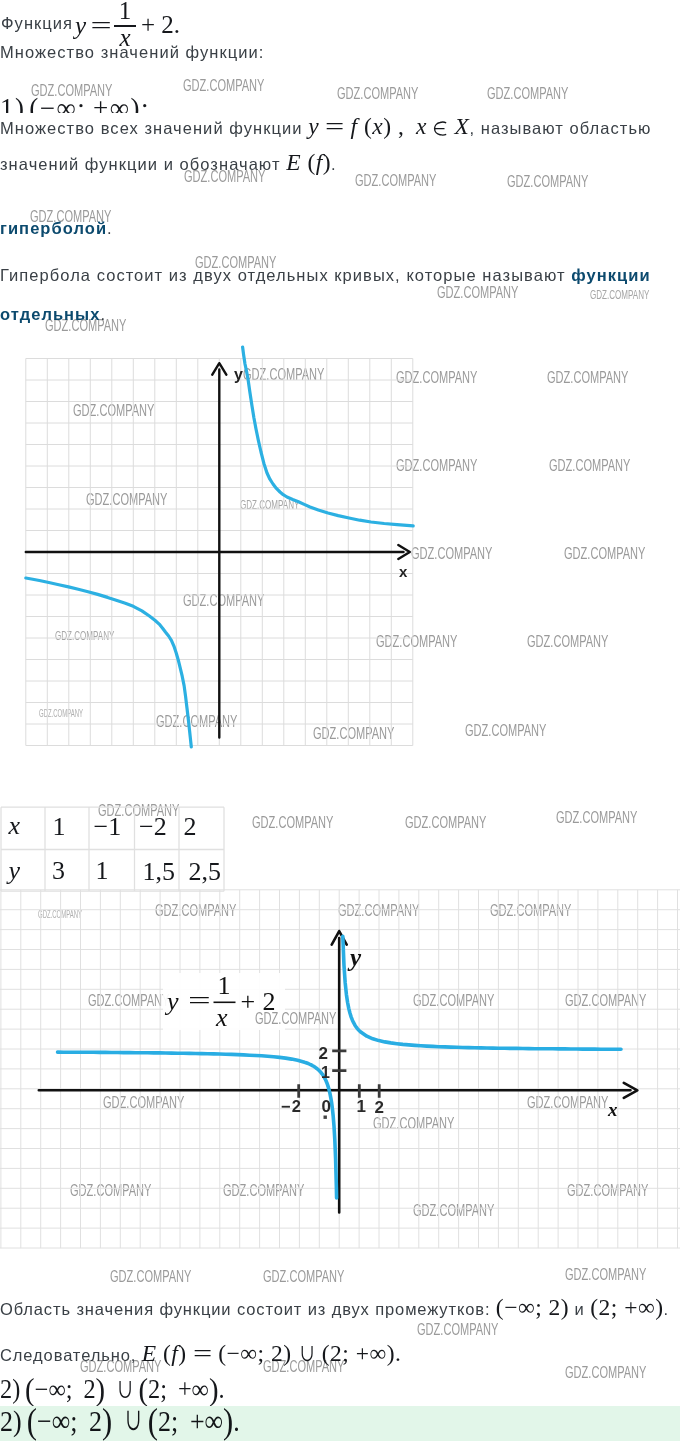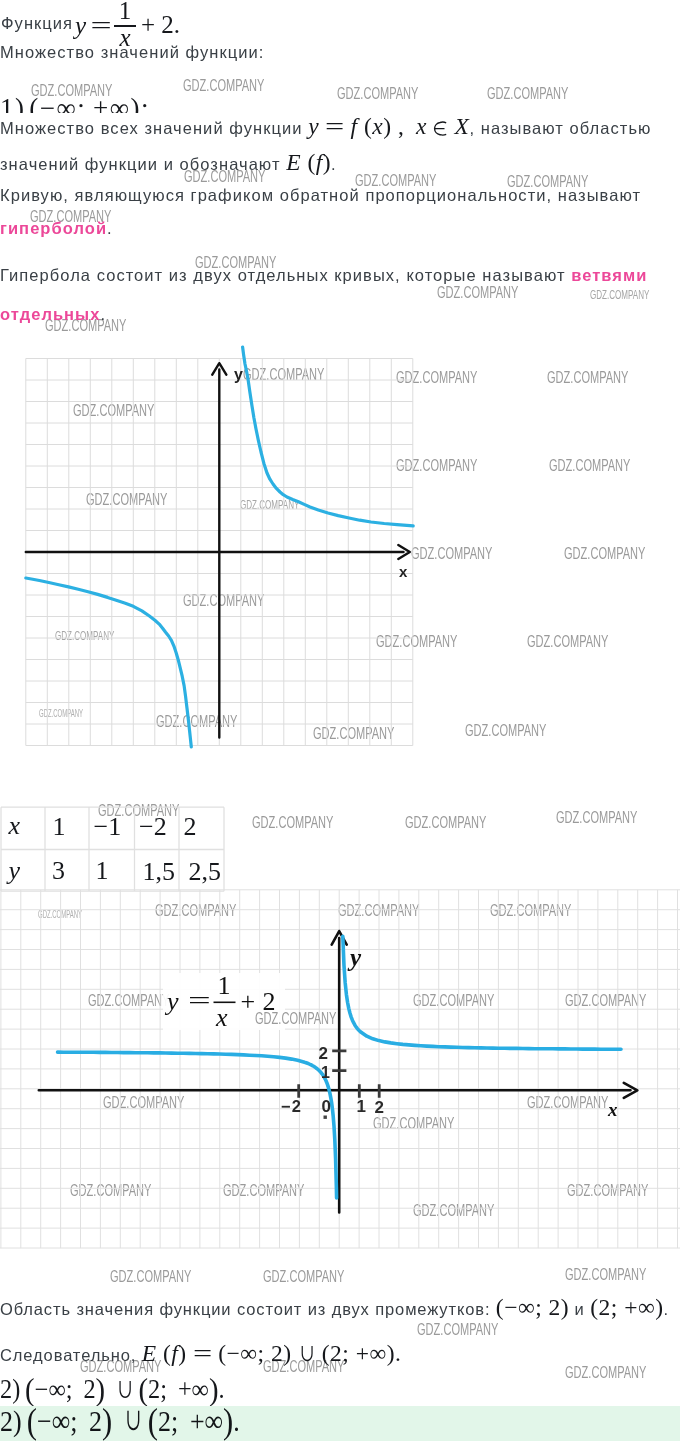--- a/index.html
+++ b/index.html
@@ -1,19 +1,19 @@
 <!DOCTYPE html>
 <html><head>
 <meta charset="utf-8">
 <style>
   html,body{margin:0;padding:0;background:#fff;}
   #page{position:relative;width:680px;height:1441px;background:#fff;overflow:hidden;
         font-family:"Liberation Sans",sans-serif;color:#3a4046;}
   .t{position:absolute;white-space:nowrap;font-size:16.5px;letter-spacing:1.05px;color:#3a4046;}
-  .b{font-weight:bold;color:#ec4899;}
+  .b{font-weight:bold;color:#0c4a6e;}
   .m{font-family:"Liberation Serif",serif;color:#16181c;font-size:25px;letter-spacing:0;}
   .mm{font-family:"Liberation Serif",serif;color:#16181c;font-size:23.5px;letter-spacing:0.5px;}
   .mi{font-family:"Liberation Serif",serif;font-style:italic;color:#16181c;}
   .cup{display:inline-block;transform:rotate(180deg) scale(1.05,1.28) translateY(-1.8px);}
   .p{font-size:1.18em;line-height:0;vertical-align:-0.05em;letter-spacing:0;}
   .meq{display:inline-block;transform:scaleX(1.45);margin:0 2.5px;}
   .wm,.wms,.wmt{position:absolute;white-space:nowrap;color:#9a9a9a;font-size:16.5px;
       transform-origin:0 0;transform:scaleX(0.67);letter-spacing:0;}
   .wms{color:#a6a6a6;font-size:13px;transform:scaleX(0.62);}
   .wmt{color:#aeaeae;font-size:11.5px;transform:scaleX(0.52);}
@@ -149,25 +149,24 @@
 <div style="position:absolute;left:0px;top:91px;height:22px;overflow:hidden;">
   <div class="m" style="font-size:27px;letter-spacing:1.5px;position:relative;top:2px;">1) (−∞; +∞);</div>
 </div>
 
 <div class="t" style="left:0px;top:112.5px;">Множество всех значений функции <span class="mm"><span class="mi">y</span> <span class="meq">=</span> <span class="mi">f</span> (<span class="mi">x</span>) ,  <span class="mi">x</span> <svg style="position:relative;top:2px;" width="15" height="15" viewBox="0 0 15 15">
           <path d="M13.2 1.8 A 7.5 6 0 0 0 7 1.5 A 6.6 6.2 0 0 0 7 13.7 A 7.5 6 0 0 0 13.2 13.4 M1.6 7.6 H 11.5" stroke="#16181c" stroke-width="1.4" fill="none"></path>
         </svg> <span class="mi">X</span></span>, называют областью</div>
 
 <div class="t" style="left:0px;top:149px;">значений функции и обозначают <span class="mm"><span class="mi">E</span> (<span class="mi">f</span>)</span>.</div>
 
-<div class="t" style="left:0px;top:185.5px;">Кривую, являющуюся графиком обратной пропорциональности, называют</div>
 
 <div class="t" style="left:0px;top:218.5px;"><span class="b">гиперболой</span>.</div>
 
-<div class="t" style="left:0px;top:265.5px;">Гипербола состоит из двух отдельных кривых, которые называют <span class="b">ветвями</span></div>
+<div class="t" style="left:0px;top:265.5px;">Гипербола состоит из двух отдельных кривых, которые называют <span class="b">функции</span></div>
 
 <div class="t" style="left:0px;top:304.5px;"><span class="b">отдельных</span>.</div>
 
 <svg style="left:0;top:340px;" width="680" height="420" viewBox="0 340 680 420">
 <path d="M25.8 358.5V745.5 M47.3 358.5V745.5 M68.8 358.5V745.5 M90.3 358.5V745.5 M111.8 358.5V745.5 M133.3 358.5V745.5 M154.8 358.5V745.5 M176.3 358.5V745.5 M197.8 358.5V745.5 M219.3 358.5V745.5 M240.8 358.5V745.5 M262.3 358.5V745.5 M283.8 358.5V745.5 M305.3 358.5V745.5 M326.8 358.5V745.5 M348.3 358.5V745.5 M369.8 358.5V745.5 M391.3 358.5V745.5 M412.8 358.5V745.5 M25.8 358.5H412.8 M25.8 380.0H412.8 M25.8 401.5H412.8 M25.8 423.0H412.8 M25.8 444.5H412.8 M25.8 466.0H412.8 M25.8 487.5H412.8 M25.8 509.0H412.8 M25.8 530.5H412.8 M25.8 552.0H412.8 M25.8 573.5H412.8 M25.8 595.0H412.8 M25.8 616.5H412.8 M25.8 638.0H412.8 M25.8 659.5H412.8 M25.8 681.0H412.8 M25.8 702.5H412.8 M25.8 724.0H412.8 M25.8 745.5H412.8" stroke="#dcdcdc" stroke-width="1" fill="none"></path>
 
 <path d="M25.8 552.0H403.5 M409.8 552.0l-11.5 -7 M409.8 552.0l-11.5 7" stroke="#111" stroke-width="2.4" fill="none" stroke-linecap="round"></path>
 
 <path d="M219.3 737.5V369.5 M219.3 363.2l-7 11.5 M219.3 363.2l7 11.5" stroke="#111" stroke-width="2.4" fill="none" stroke-linecap="round"></path>
 

